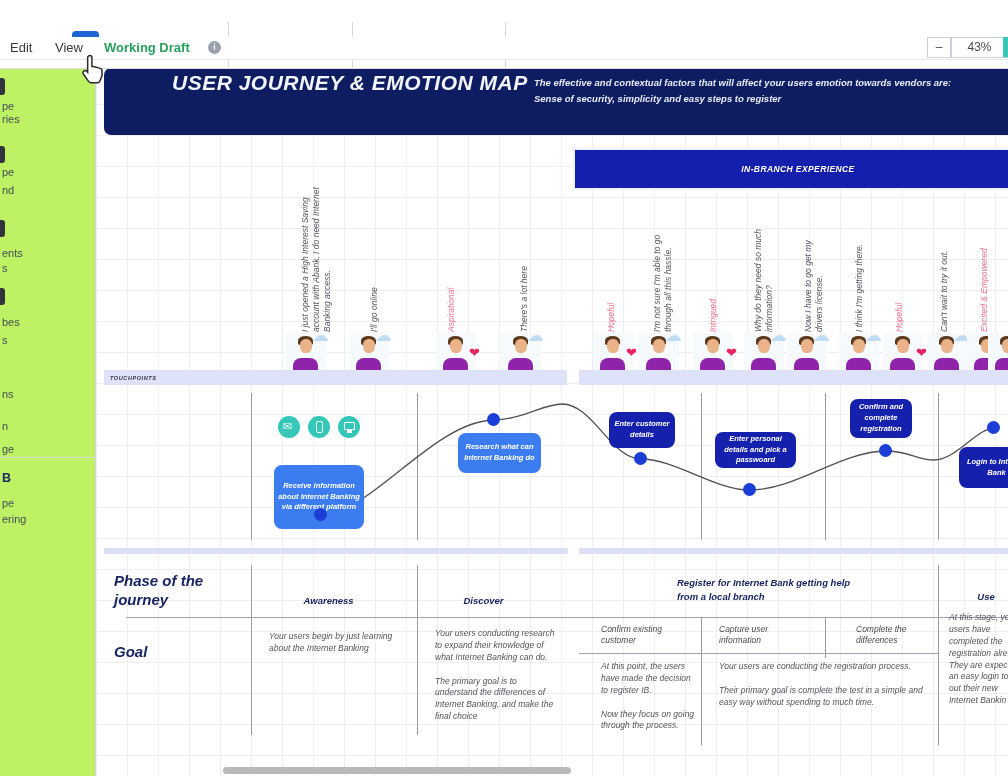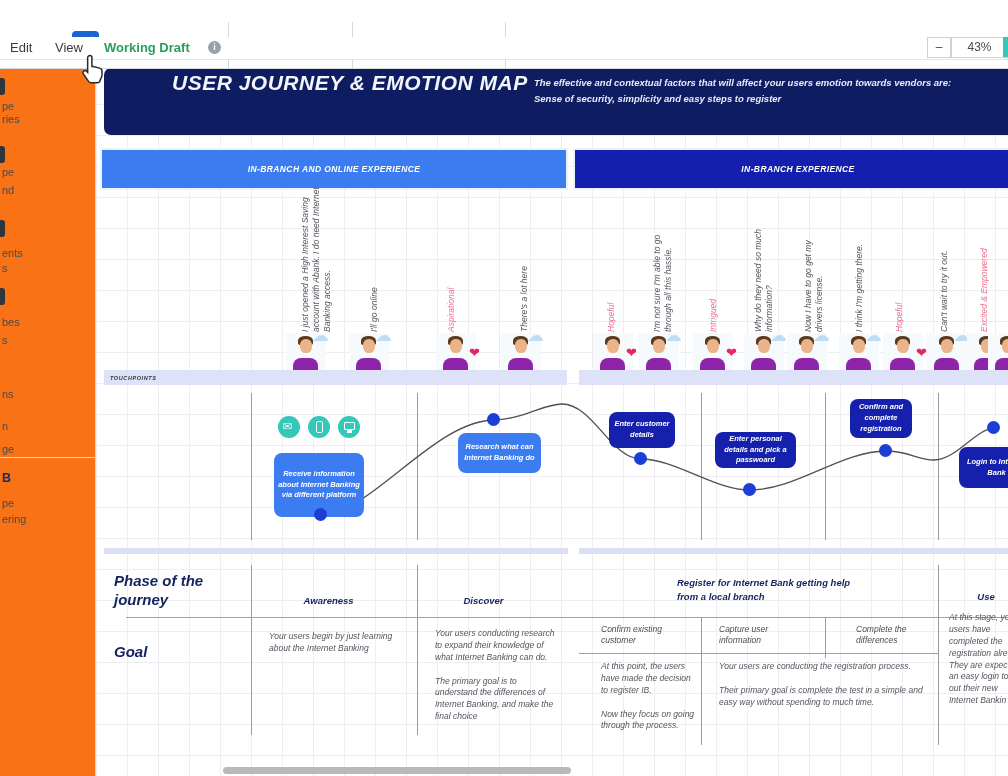--- a/index.html
+++ b/index.html
@@ -45,21 +45,21 @@
   .ic-tT{left:408px;width:36px;font-weight:600;}
   .ic-tT .smallT{font-size:10px;} .ic-tT .bigT{font-size:14px;}
   .ic-bracketA{left:452px;width:38px;font-size:13px;font-weight:500;}
   .ic-listplay{left:518px;width:28px;font-size:15px;position:absolute;}
   .ic-listplay .mini{font-size:8px;position:relative;top:4px;left:-2px;}
   .playbox{width:17px;height:13px;border:1.5px solid #5f6368;border-radius:2px;box-sizing:border-box;text-align:center;line-height:10px;font-size:8px;color:#5f6368;position:relative;}
   .ic-playgear{left:552px;width:28px;} .ic-playsearch{left:584px;width:28px;} .ic-play{left:618px;width:28px;}
   .playbox .sub{position:absolute;right:-5px;bottom:-6px;font-size:8px;background:#fff;line-height:8px;}
   .playbox .subball{position:absolute;right:-5px;bottom:-5px;width:5px;height:5px;border:1.3px solid #5f6368;border-radius:50%;background:#fff;}
   
-  .sidebar{position:absolute;left:0;top:68px;width:95px;height:708px;background:#f97316;border-right:1px solid #d5d5d8;z-index:10;overflow:hidden;}
+  .sidebar{position:absolute;left:0;top:68px;width:95px;height:708px;background:#bef264;border-right:1px solid #d5d5d8;z-index:10;overflow:hidden;}
   .frag{position:absolute;left:2px;font-size:11px;color:#454b54;}
   .frag-bold{font-weight:bold;color:#1c2a66;font-size:12.5px;}
   .side-divider{position:absolute;left:0;top:389px;width:95px;height:1px;background:#dddde0;}
   .edge-mark{position:absolute;left:0;width:5px;height:17px;background:#30343b;border-radius:0 3px 3px 0;}
   
   .canvas{position:absolute;left:96px;top:68px;width:912px;height:708px;overflow:hidden;background:#fff;
     background-image:linear-gradient(#eeeef2 1px,transparent 1px),linear-gradient(90deg,#eeeef2 1px,transparent 1px);
     background-size:31px 31px;background-position:0 5px;font-style:italic;}
   
   .banner{position:absolute;left:8px;top:0;width:910px;height:67px;background:#0e1d61;border-radius:7px;}
@@ -203,21 +203,20 @@
 </div>
 
 <div class="canvas">
 
   <div class="banner">
     <div class="banner-title">USER JOURNEY &amp; EMOTION MAP</div>
     <div class="banner-sub">The effective and contextual factors that will affect your users emotion towards vendors are:
 Sense of security, simplicity and easy steps to register</div>
   </div>
 
-  <div class="xbar xbar-left">IN-BRANCH AND ONLINE EXPERIENCE</div>
   <div class="xbar xbar-right">IN-BRANCH EXPERIENCE</div>
 
   <div class="quote" style="left:204px;width:152px">I just opened a High Interest Saving account with Abank. I do need Internet Banking access.</div>
   <div class="quote" style="left:273px;width:100px">I'll go online</div>
   <div class="quote pink" style="left:350px;width:110px">Aspirational</div>
   <div class="quote" style="left:423px;width:110px">There's a lot here</div>
   <div class="quote pink" style="left:510px;width:80px">Hopeful</div>
   <div class="quote" style="left:556px;width:126px">I'm not sure I'm able to go through all this hassle.</div>
   <div class="quote pink" style="left:612px;width:90px">Intrigued</div>
   <div class="quote" style="left:657px;width:112px">Why do they need so much information?</div>
@@ -324,21 +323,21 @@
   <div class="vline" style="left:842px;top:325px;height:147px"></div>
 
   <div class="teal-circle ic-email" style="left:182px;top:348px"></div>
   <div class="teal-circle ic-mobile" style="left:212px;top:348px"></div>
   <div class="teal-circle ic-desktop" style="left:242px;top:348px"></div>
 
   <svg class="curve-svg" width="912" height="708" viewBox="0 0 912 708">
     <path d="M225,447 C275,446 338,353 398,352 C428,351 447,336 466,336 C497,336 515,391 545,391 C580,391 618,422 654,422 C700,422 745,383 790,383 C812,383 822,392 838,392 C860,392 880,361 898,360" stroke="#4f4f55" stroke-width="1.3" fill="none"></path>
   </svg>
 
-  <div class="ebox ebox-light" style="left:178px;top:385px;width:90px;height:64px">Receive information about Internet Banking via different platform</div>
+  <div class="ebox ebox-light" style="left:178px;top:397px;width:90px;height:64px">Receive information about Internet Banking via different platform</div>
   <div class="ebox ebox-light" style="left:362px;top:365px;width:83px;height:40px">Research what can Internet Banking do</div>
   <div class="ebox ebox-dark" style="left:513px;top:344px;width:66px;height:36px">Enter customer details</div>
   <div class="ebox ebox-dark" style="left:619px;top:364px;width:81px;height:36px">Enter personal details and pick a passwoard</div>
   <div class="ebox ebox-dark" style="left:754px;top:331px;width:62px;height:39px">Confirm and complete registration</div>
   <div class="ebox ebox-dark" style="left:863px;top:379px;width:75px;height:41px">Login to Internet Bank</div>
 
   <div class="dot" style="left:218px;top:440px"></div>
   <div class="dot" style="left:391px;top:345px"></div>
   <div class="dot" style="left:538px;top:384px"></div>
   <div class="dot" style="left:647px;top:415px"></div>

